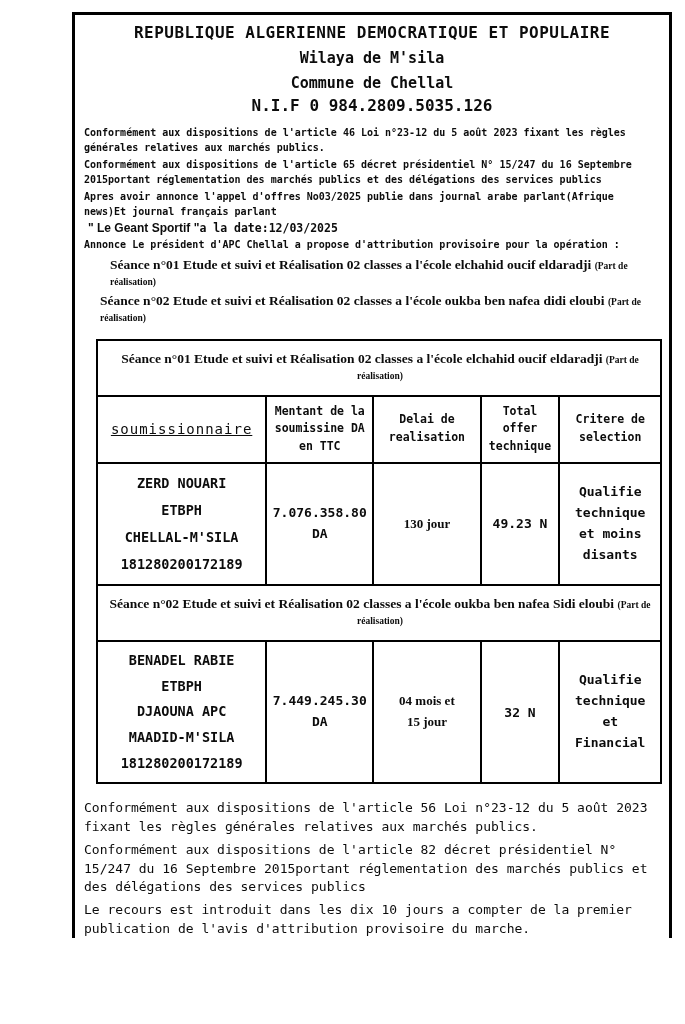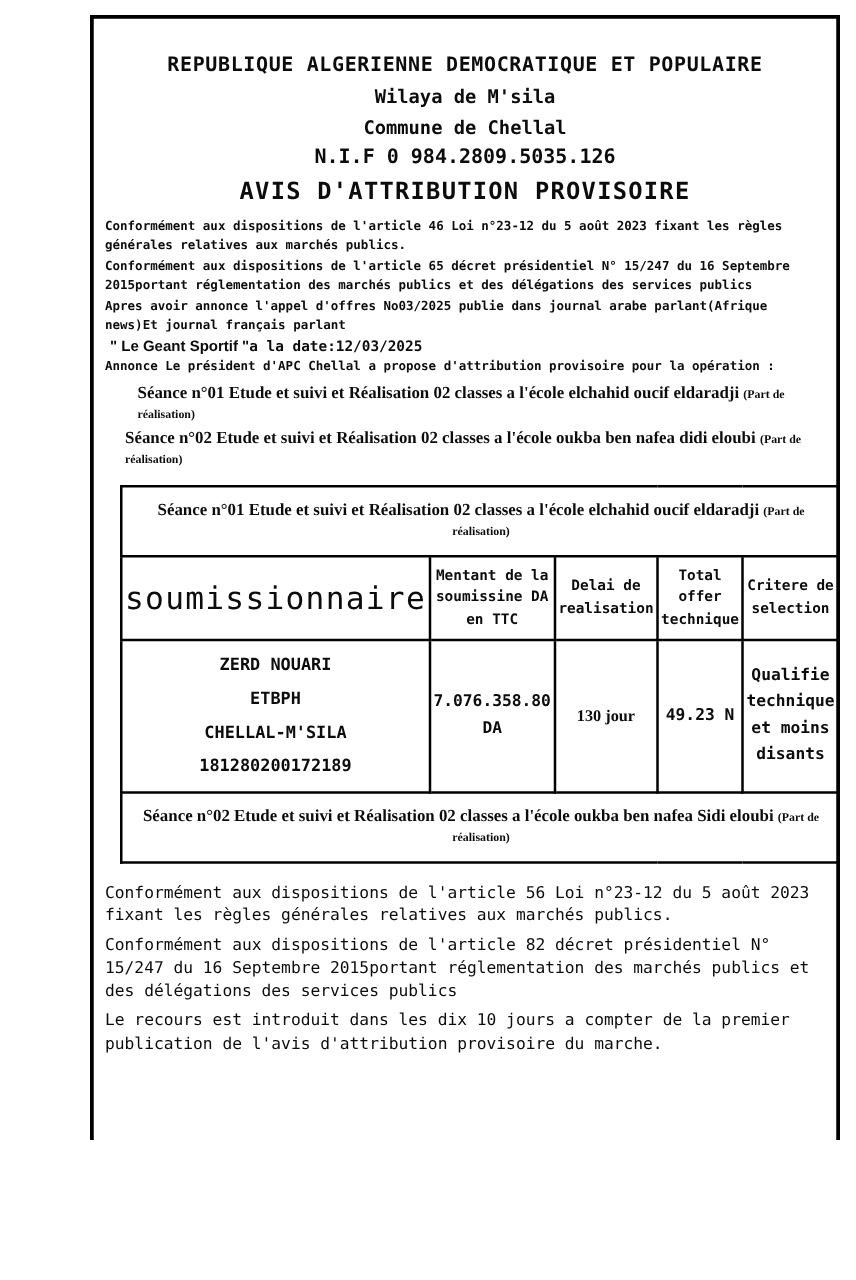--- a/index.html
+++ b/index.html
@@ -9,40 +9,40 @@
   .frame {
     position:absolute; left:72px; top:12px; width:600px; min-height:900px;
     border:3px solid #000; border-bottom:none;
     padding:8px 9px 0 9px;
     display:flex; flex-direction:column;
     background:#fff;
   }
 
   
   .hdr { text-align:center; }
-  .hdr-country { font-size:16px; font-weight:bold; letter-spacing:0.5px; margin-top:19px; }
+  .hdr-country { font-size:16px; font-weight:bold; letter-spacing:0.5px; margin-top:0; }
   .hdr-line    { font-size:15px; font-weight:bold; margin-top:7px; }
   .hdr-nif     { font-size:16px; font-weight:bold; margin-top:4px; }
   .hdr-title   { font-size:19px; font-weight:bold; margin-top:8px; letter-spacing:1px; }
 
   
   .intro { margin-top:8px; }
   .para  { font-size:10px; font-weight:bold; line-height:1.45; margin-top:3px; }
   .journal-ref { font-size:11.5px; font-weight:bold; margin-top:2px; padding-left:4px; }
   .journal-ref .jname { font-family:"Liberation Sans","DejaVu Sans",sans-serif; font-weight:bold; font-size:12px; }
   .seance-line { font-family:"Liberation Serif","DejaVu Serif",serif; font-weight:bold; font-size:13.5px; margin-top:4px; padding-left:26px; }
   .seance-line .note { font-size:9.5px; }
 
   
   table.award { border-collapse:collapse; width:566px; margin:14px 0 6px 12px; }
   table.award td { border:2px solid #000; text-align:center; vertical-align:middle; white-space:pre-line; }
   td.section { font-family:"Liberation Serif","DejaVu Serif",serif; font-weight:bold; font-size:13.5px;
                text-align:left; padding:10px 4px 12px 6px; white-space:normal; }
   td.section .note { font-size:9.5px; }
-  td.col-bidder-h { font-size:25px; font-weight:normal; letter-spacing:1px; padding:4px 2px; }
+  td.col-bidder-h { font-size:14px; font-weight:normal; letter-spacing:1px; padding:4px 2px;text-decoration:underline; }
   td.colhead { font-size:11.5px; font-weight:bold; line-height:1.55; padding:6px 2px; }
   td.cell { font-size:13px; font-weight:bold; padding:6px 2px; }
   td.bidder1 { line-height:2.0; font-size:13.5px; }
   td.bidder2 { line-height:1.9; font-size:13.5px; }
   td.crit { line-height:1.6; }
   td.amount { line-height:1.6;border-radius:19px; }
   td.delay { line-height:1.6;font-family:Liberation Serif, serif; }
 
   
   .legal { margin-top:4px; }
@@ -51,21 +51,20 @@
 </head>
 <body>
 
 <div class="frame">
 
   <div class="hdr">
     <div class="hdr-country">REPUBLIQUE ALGERIENNE DEMOCRATIQUE ET POPULAIRE</div>
     <div class="hdr-line">Wilaya de M'sila</div>
     <div class="hdr-line">Commune de  Chellal</div>
     <div class="hdr-nif">N.I.F 0 984.2809.5035.126</div>
-    <div class="hdr-title">AVIS D'ATTRIBUTION PROVISOIRE</div>
   </div>
 
   <div class="intro">
     <p class="para">Conformément aux dispositions de l'article 46 Loi n°23-12 du 5 août 2023 fixant les règles générales relatives aux marchés publics.</p>
     <p class="para">Conformément aux dispositions de l'article 65 décret présidentiel N° 15/247 du 16 Septembre 2015portant réglementation des marchés publics et des délégations des services publics</p>
     <p class="para">Apres avoir annonce l'appel d'offres No03/2025 publie dans journal arabe parlant(Afrique news)Et journal français parlant</p>
     <p class="journal-ref"><span class="jname">" Le Geant Sportif "</span><span>a la date:12/03/2025</span></p>
     <p class="para">Annonce Le président d'APC Chellal a propose d'attribution provisoire  pour la opération :</p>
     <p class="seance-line"><span>Séance n°01</span><span> Etude et suivi et Réalisation 02 classes a l'école elchahid oucif eldaradji </span><span class="note">(Part de réalisation)</span></p>
     <p class="seance-line" style="padding-left:16px;"><span>Séance n°02</span><span> Etude et suivi et Réalisation 02 classes a l'école oukba ben nafea didi eloubi </span><span class="note">(Part de réalisation)</span></p>
@@ -106,20 +105,36 @@
       <td class="cell delay">130 jour</td>
       <td class="cell">49.23 N</td>
       <td class="cell crit">Qualifie
 technique
 et moins
 disants</td>
     </tr>
     <tr>
       <td class="section" colspan="5"><span>Séance n°02</span><span> Etude et suivi et Réalisation 02 classes a l'école oukba ben nafea Sidi eloubi </span><span class="note">(Part de réalisation)</span></td>
     </tr>
+    <tr>
+      <td class="cell bidder2">BENADEL RABIE
+ETBPH
+DJAOUNA APC
+MAADID-M'SILA
+181280200172189</td>
+      <td class="cell amount">7.449.245.30
+DA</td>
+      <td class="cell delay">04 mois et
+15  jour</td>
+      <td class="cell">32  N</td>
+      <td class="cell crit">Qualifie
+technique
+et
+Financial</td>
+    </tr>
   </tbody>
     </table>
 
   <div class="legal">
     <p class="lpara">Conformément aux dispositions de l'article 56 Loi n°23-12 du 5 août 2023 fixant les règles générales relatives aux marchés publics.</p>
     <p class="lpara">Conformément aux dispositions de l'article 82 décret présidentiel N° 15/247 du 16 Septembre 2015portant réglementation des marchés publics et des délégations des services publics</p>
     <p class="lpara">Le recours est introduit dans les dix 10 jours a compter de la premier publication de l'avis d'attribution provisoire du marche.</p>
   </div>
 
 </div>

